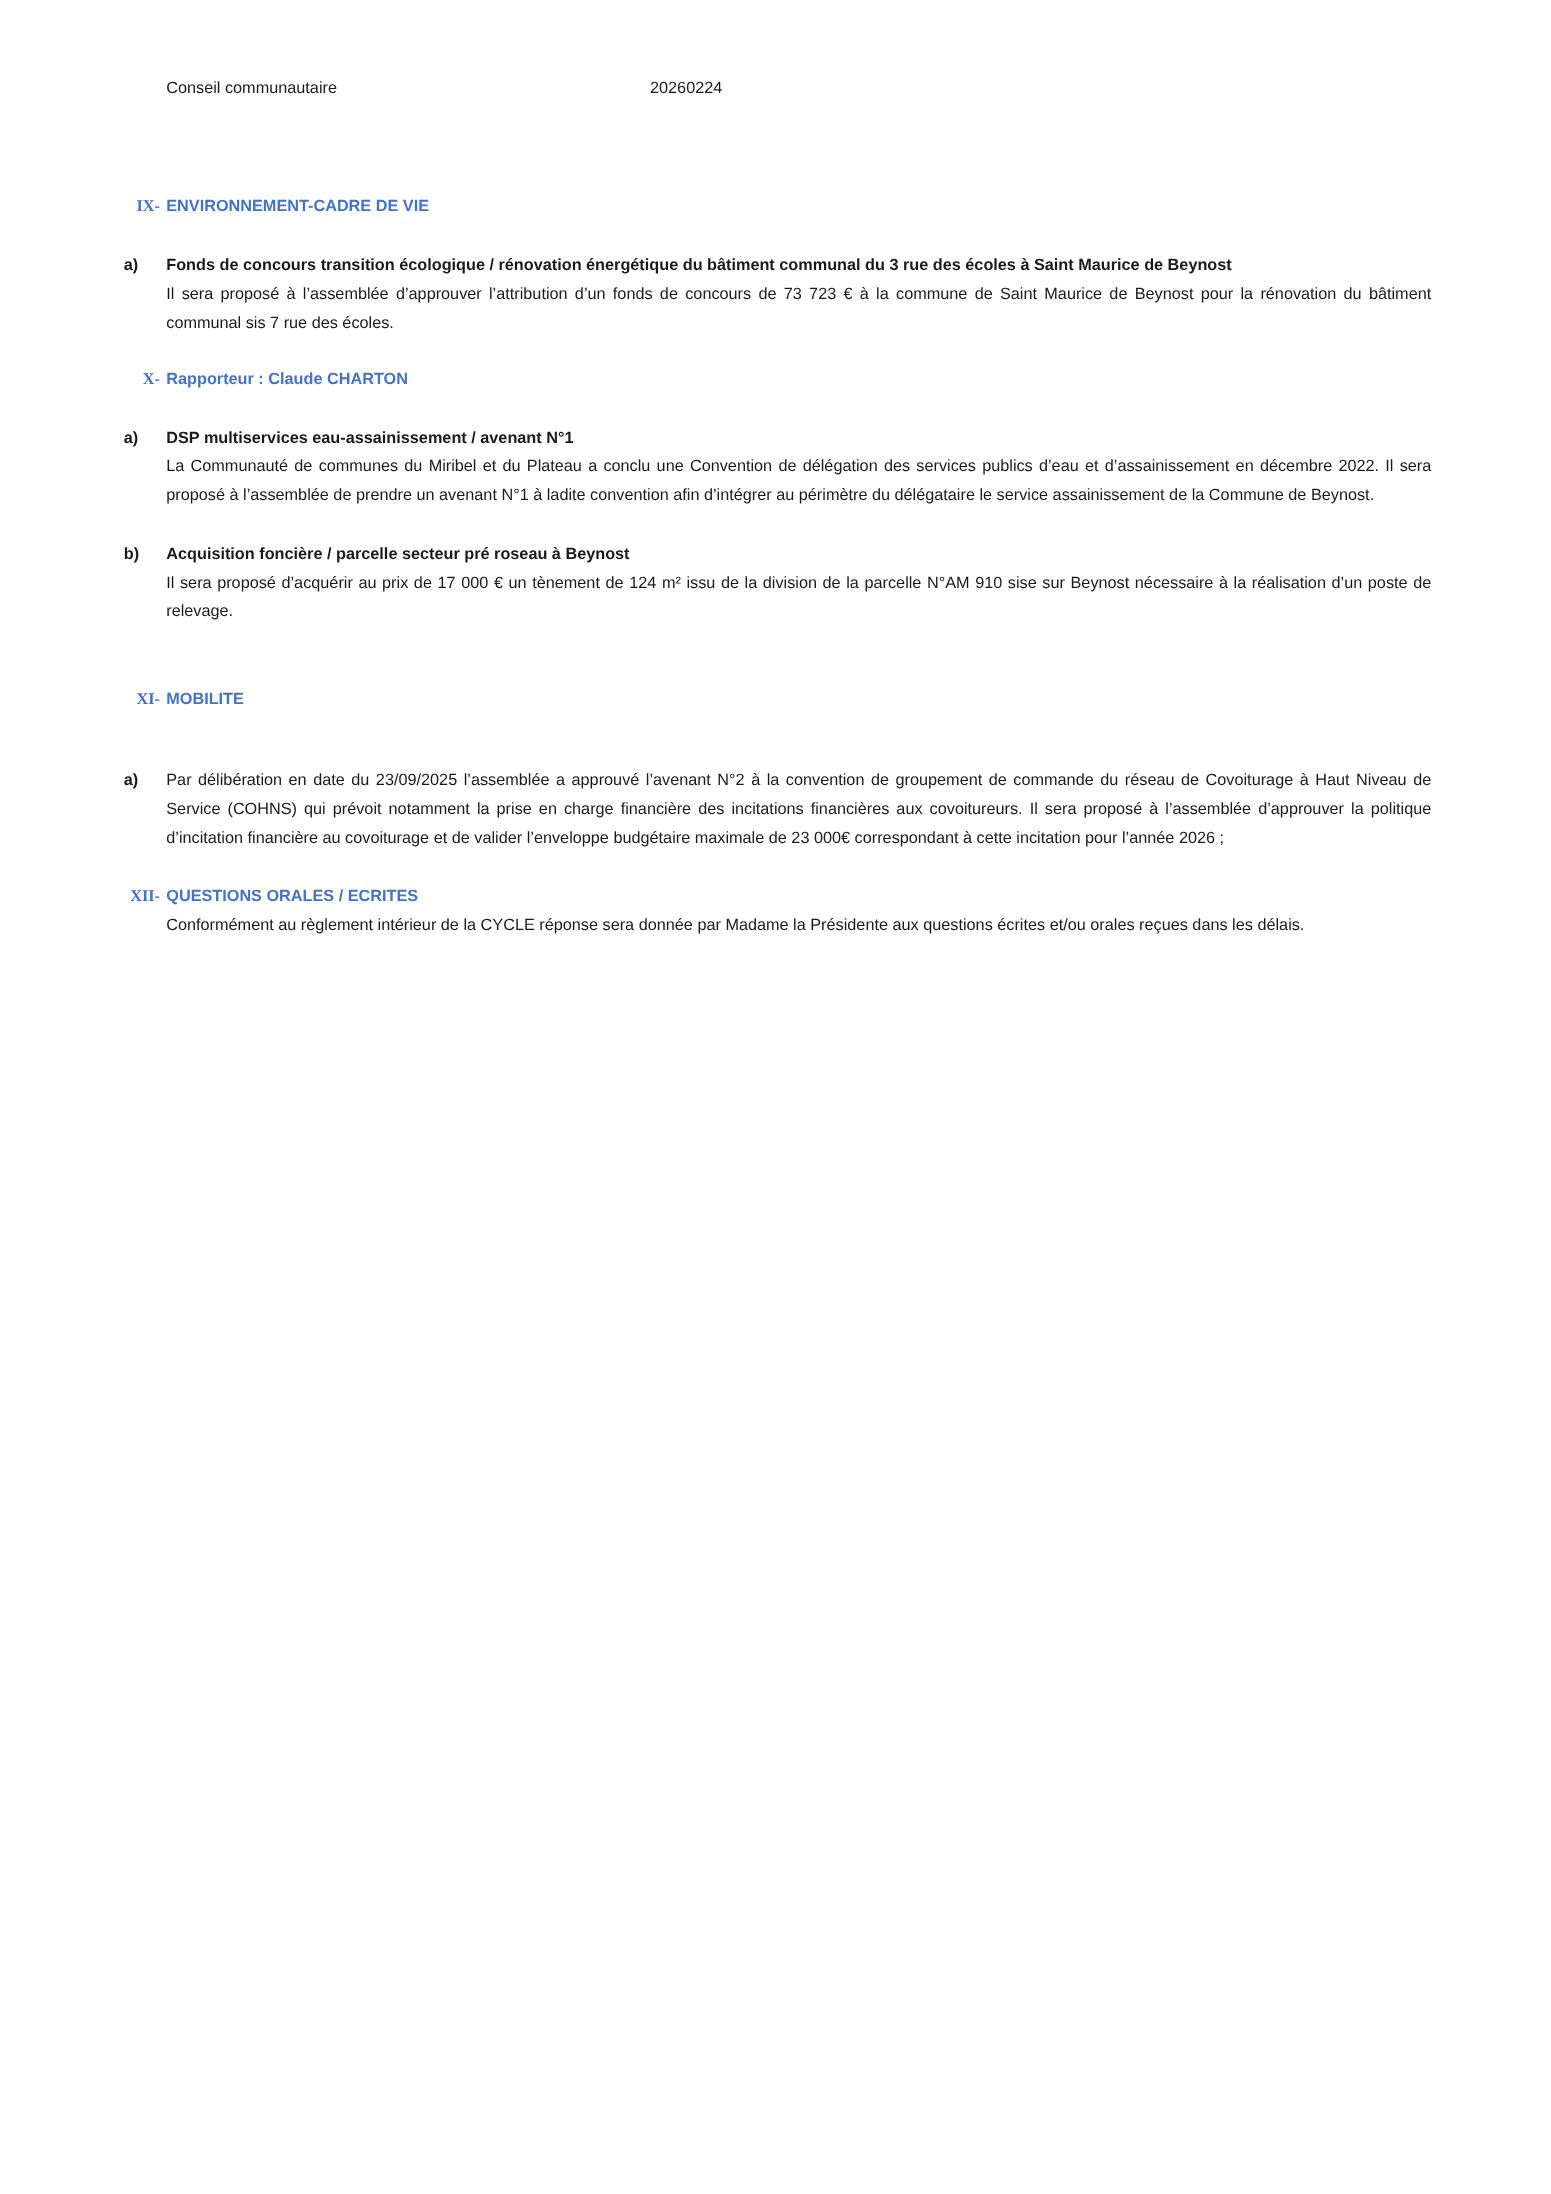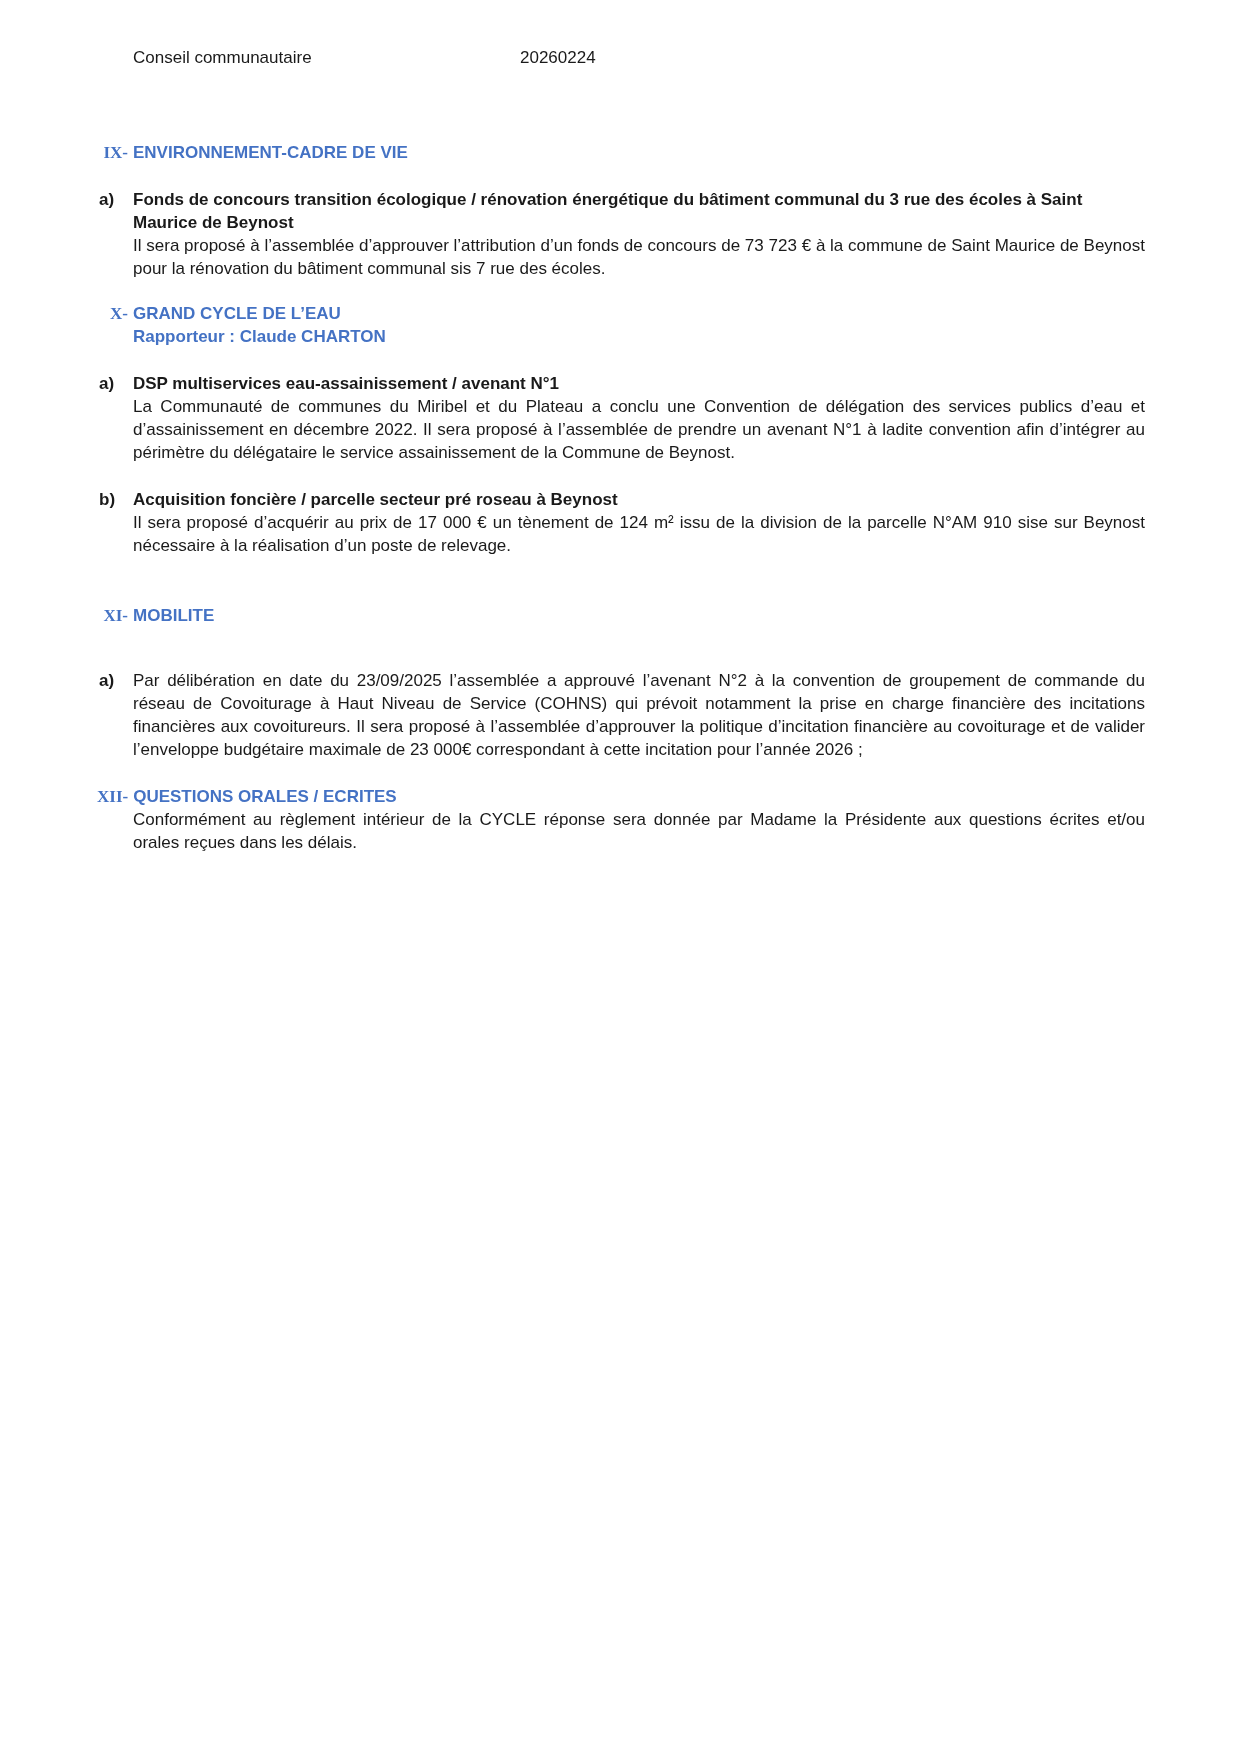--- a/index.html
+++ b/index.html
@@ -14,25 +14,25 @@
   .page {
     position: relative;
     width: 1241px;
     height: 1755px;
     background: var(--page-bg);
     overflow: hidden;
   }
 
   .content {
     position: absolute;
-    top: 46px;
+    top: 58px;
     left: 97px;
     width: 1048px; 
     color: var(--body-black);
-    font-size: 17px;
+    font-size: 13px;
     line-height: 23px;
   }
 
   
   .header-row {
     position: relative;
     height: 23px;
     padding-left: 36px;
   }
   .header-right {
@@ -104,21 +104,20 @@
           <div class="item-title">Fonds de concours transition écologique / rénovation énergétique du bâtiment communal du 3 rue des écoles à Saint Maurice de Beynost</div>
           <div class="item-body">Il sera proposé à l’assemblée d’approuver l’attribution d’un fonds de concours de 73 723 € à la commune de Saint Maurice de Beynost pour la rénovation du bâtiment communal sis 7 rue des écoles.</div>
         </div>
       </div>
     </div>
 
     <div class="section sec-X">
       <div class="sec-heading-row">
         <span class="sec-num">X-</span>
         <div class="sec-head">
-          <div class="sec-title">GRAND CYCLE DE L’EAU</div>
           <div class="sec-rapporteur">Rapporteur : Claude CHARTON</div>
         </div>
       </div>
       <div class="item">
         <span class="item-label">a)</span>
         <div class="item-content">
           <div class="item-title">DSP multiservices eau-assainissement / avenant N°1</div>
           <div class="item-body">La Communauté de communes du Miribel et du Plateau a conclu une Convention de délégation des services publics d’eau et d’assainissement en décembre 2022. Il sera proposé à l’assemblée de prendre un avenant N°1 à ladite convention afin d’intégrer au périmètre du délégataire le service assainissement de la Commune de Beynost.</div>
         </div>
       </div>

